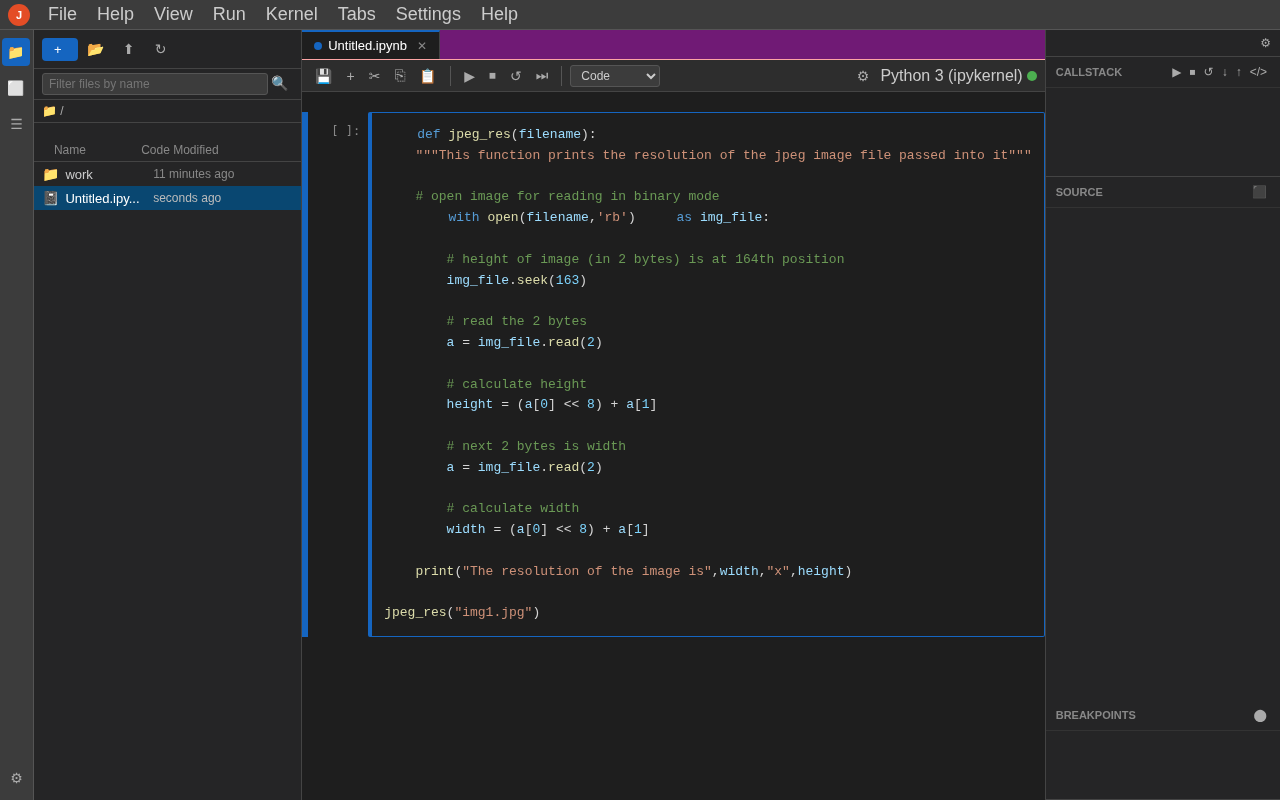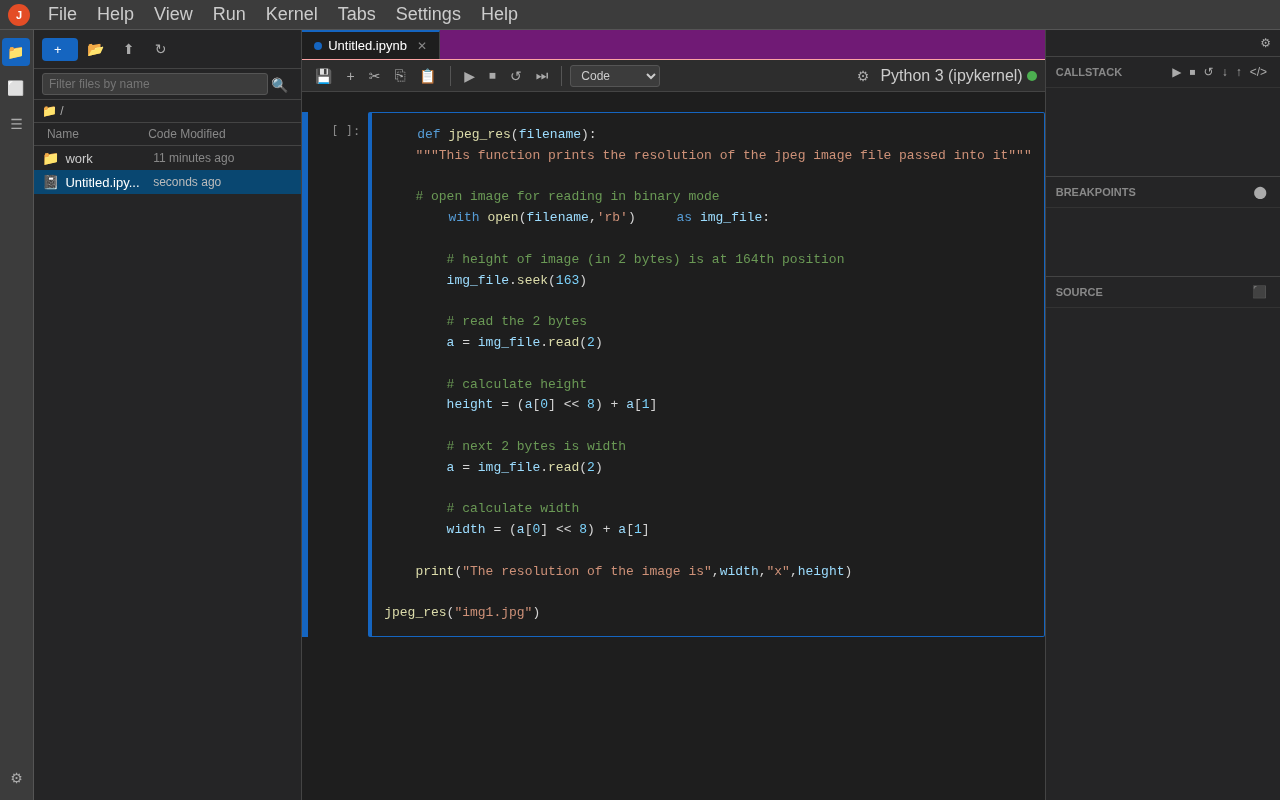--- a/index.html
+++ b/index.html
@@ -31,35 +31,35 @@
       display: flex; align-items: center; padding: 6px 8px; gap: 6px; border-bottom: 1px solid #444;
     }
     #new-btn {
       background: #1565c0; color: #fff; border: none; border-radius: 4px; padding: 4px 12px; cursor: pointer; font-size: 13px; display: flex; align-items: center; gap: 4px;
     }
     .toolbar-icon-btn {
       width: 26px; height: 26px; background: none; border: none; color: #aaa; cursor: pointer; font-size: 14px; display: flex; align-items: center; justify-content: center; border-radius: 3px;
     }
 
     #search-bar {
-      display: flex; align-items: flex-end; padding: 4px 8px; border-bottom: 1px solid #444;
+      display: flex; align-items: flex-start; padding: 4px 8px; border-bottom: 1px solid #444;
     }
     #search-input {
       flex: 1; background: #3c3c3c; border: 1px solid #555; border-radius: 3px; color: #ccc; padding: 3px 6px; font-size: 12px;
     }
     .search-icon-btn {
       background: none; border: none; color: #aaa; cursor: pointer; padding: 2px 4px; font-size: 14px;
     }
 
     #file-breadcrumb {
       padding: 4px 8px; font-size: 12px; color: #aaa; border-bottom: 1px solid #444;
     }
 
     #file-list-header {
-      display: flex; padding: 4px 13px; font-size: 12px; color: #888; border-bottom: 1px solid #444;
+      display: flex; padding: 4px 20px; font-size: 12px; color: #888; border-bottom: 1px solid #444; margin-top: 16px;
     }
     #file-list-header .col-name { flex: 1; }
     #file-list-header .col-modified { width: 140px; }
 
     #file-list { flex: 1; overflow-y: auto; }
     .file-item {
       display: flex; align-items: center; padding: 4px 8px; cursor: pointer; font-size: 13px; color: #ccc;
     }
     .file-item.selected { background: #094771; color: #fff; }
     .file-item .file-icon { margin-right: 6px; font-size: 14px; }
@@ -304,30 +304,30 @@
           <button class="rph-icon">⏹</button>
           <button class="rph-icon">↺</button>
           <button class="rph-icon">↓</button>
           <button class="rph-icon">↑</button>
           <button class="rph-icon">&lt;/&gt;</button>
         </div>
       </div>
       <div class="right-section-content"></div>
     </div>
 
+    <div class="right-panel-section" id="source-section">
+      <div class="right-section-title">
+        <span>SOURCE</span>
+        <button class="rph-icon" style="margin-left:auto;">⬛</button>
+      </div>
+      <div class="right-section-content"></div>
+    </div>
+
     <div class="right-panel-section" id="breakpoints-section">
       <div class="right-section-title">
         <span>BREAKPOINTS</span>
         <button class="rph-icon" style="margin-left:auto;">⬤</button>
       </div>
       <div class="right-section-content"></div>
     </div>
-
-    <div class="right-panel-section" id="source-section">
-      <div class="right-section-title">
-        <span>SOURCE</span>
-        <button class="rph-icon" style="margin-left:auto;">⬛</button>
-      </div>
-      <div class="right-section-content"></div>
-    </div>
   </div>
 
 </div>
 
 </body></html>

